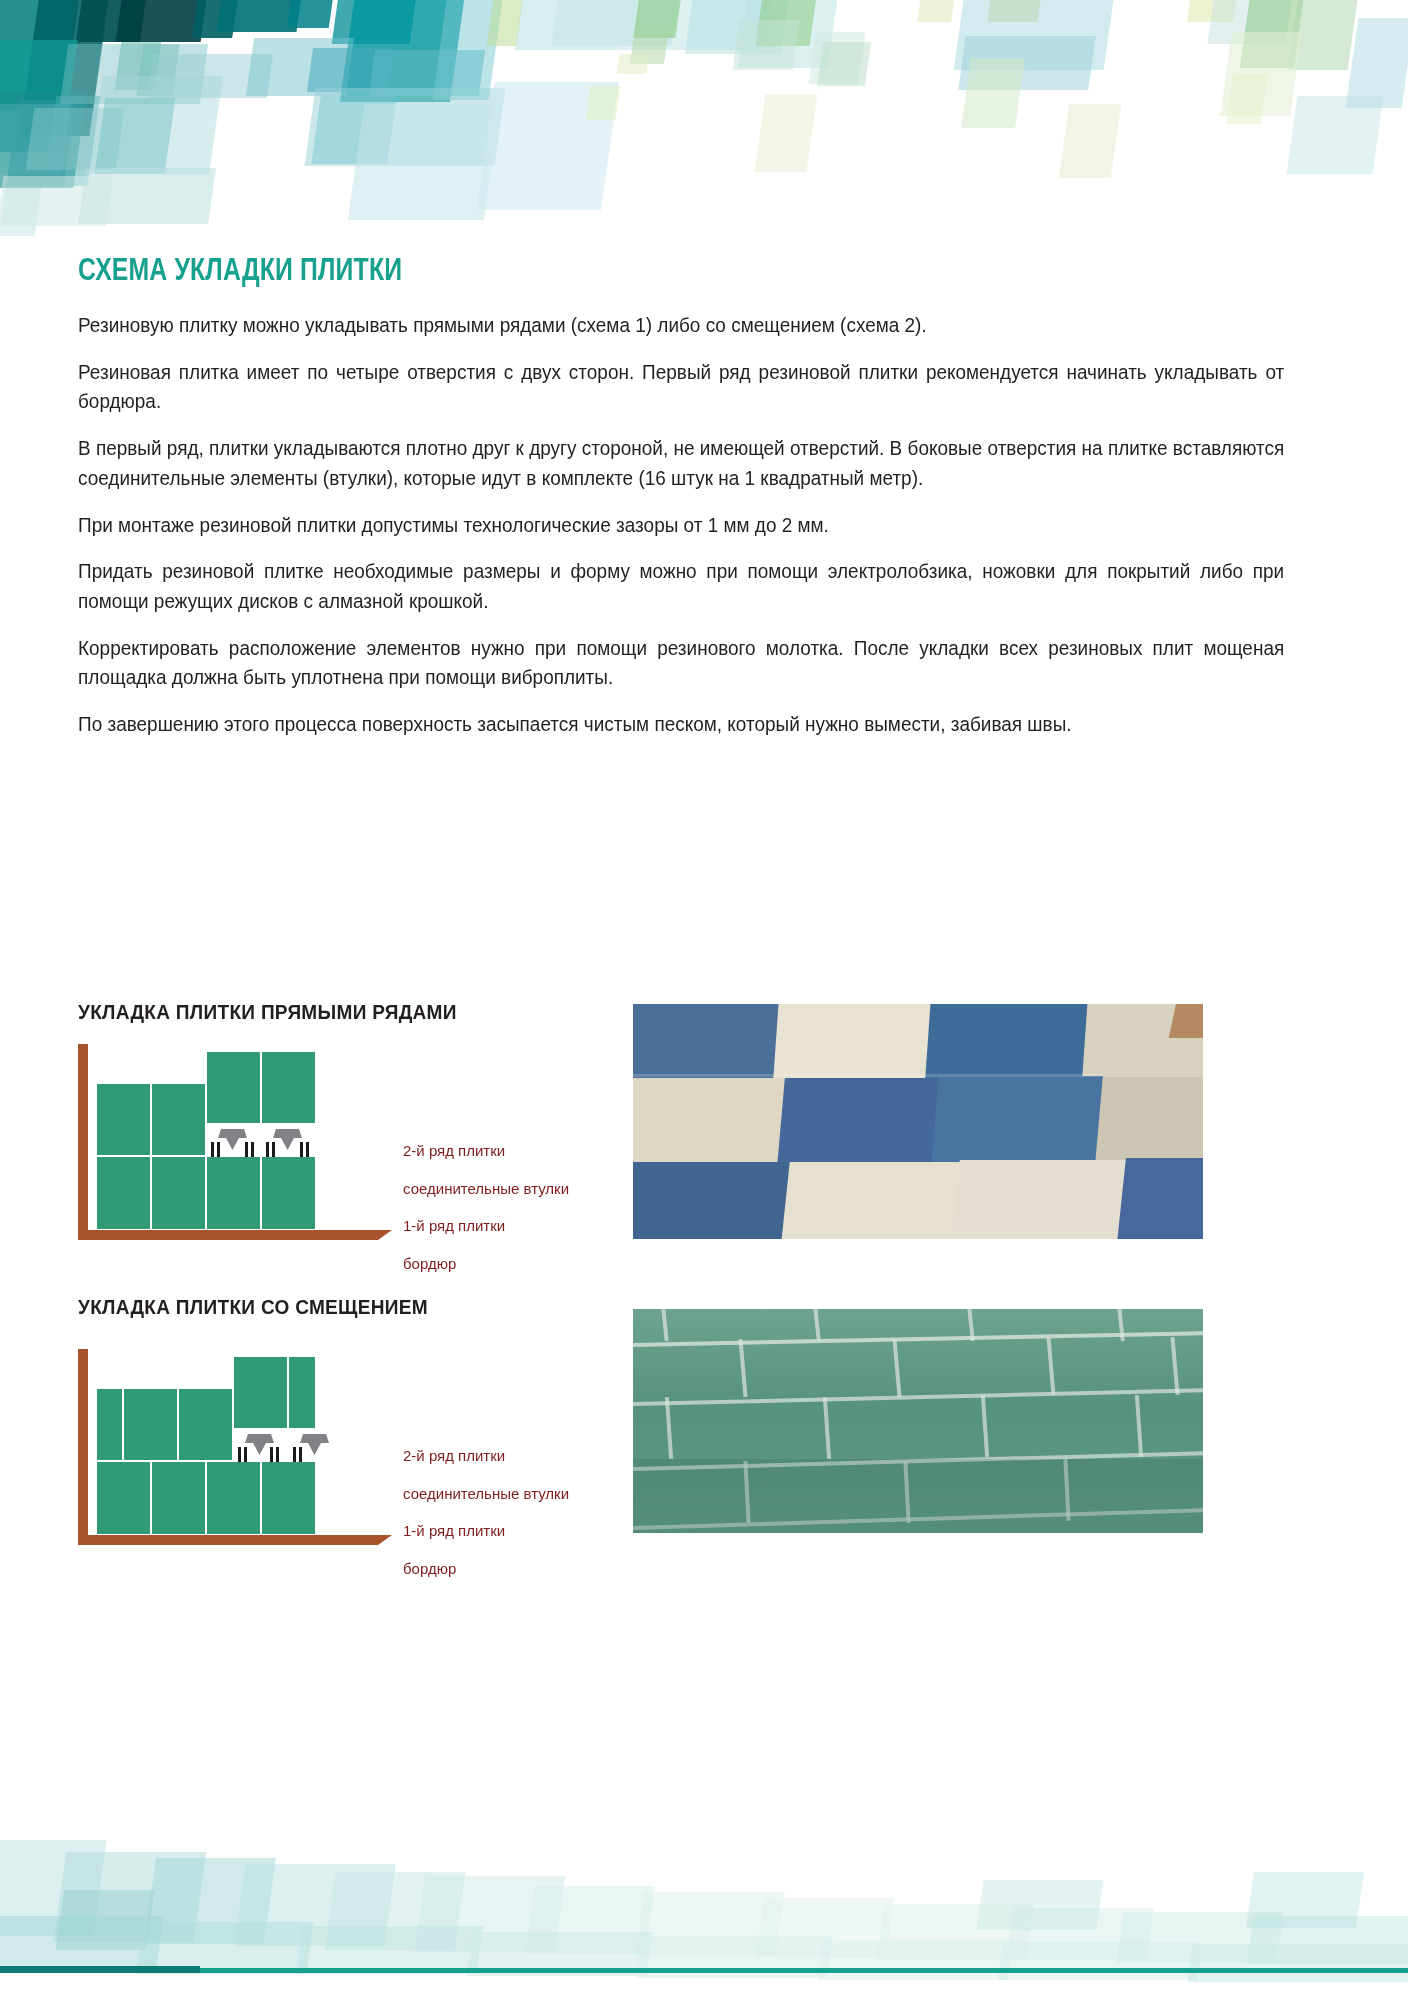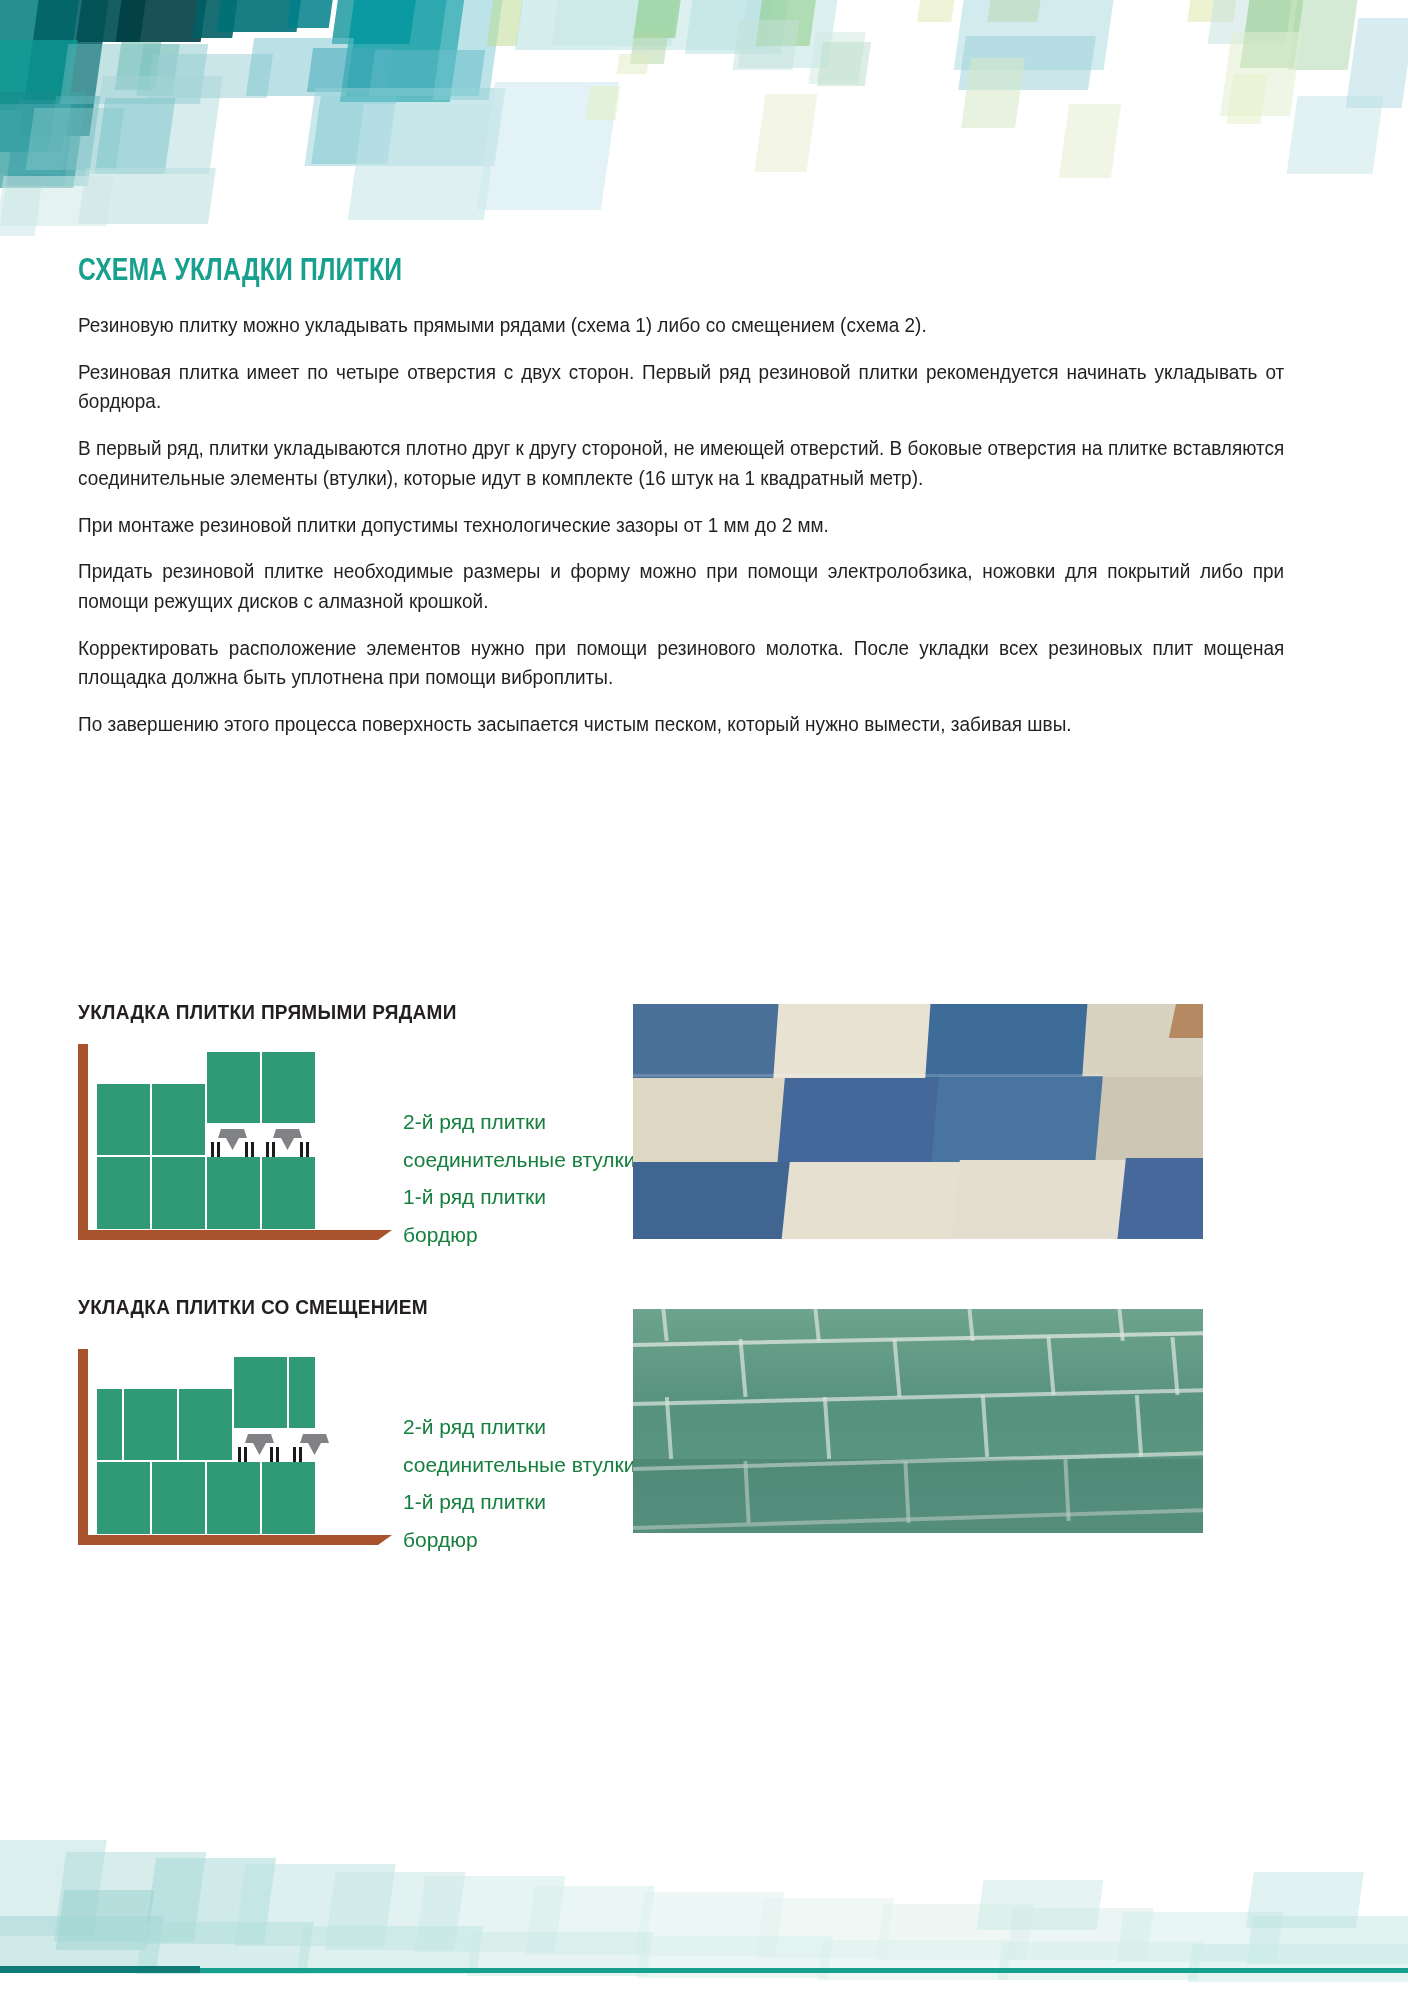--- a/index.html
+++ b/index.html
@@ -76,25 +76,26 @@
   .border-h { position:absolute; background:#a8532b; }
   .tile {
     position:absolute;
     background:#2f9a75;
   }
   .arrow { position:absolute; }
   .pin { position:absolute; background:#1a1a1a; }
 
   .labels { position:absolute; }
   .label {
-    color:#15803d;
-    font-size:21px;
+    color:#7f1d1d;
+    font-size:15px;
     white-space:nowrap;
     position:absolute;
     font-family:"Liberation Sans", sans-serif;
+    margin-top:32px;
   }
 
   
   .photo {
     position:absolute;
     overflow:hidden;
   }
   .photo .cell { position:absolute; }
 </style>
 </head>

